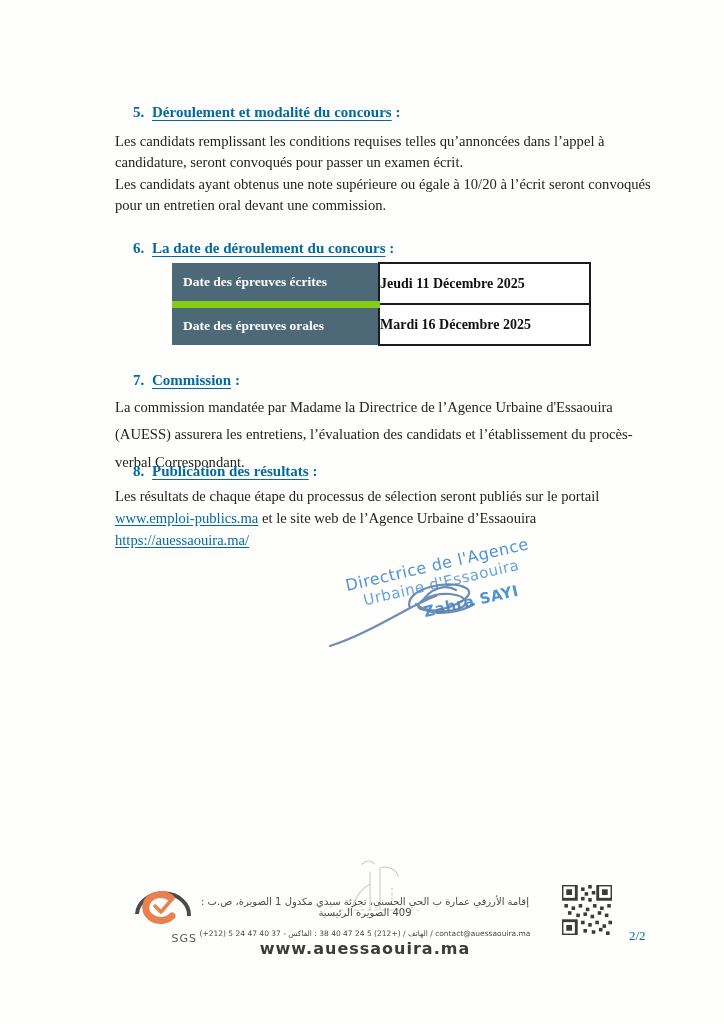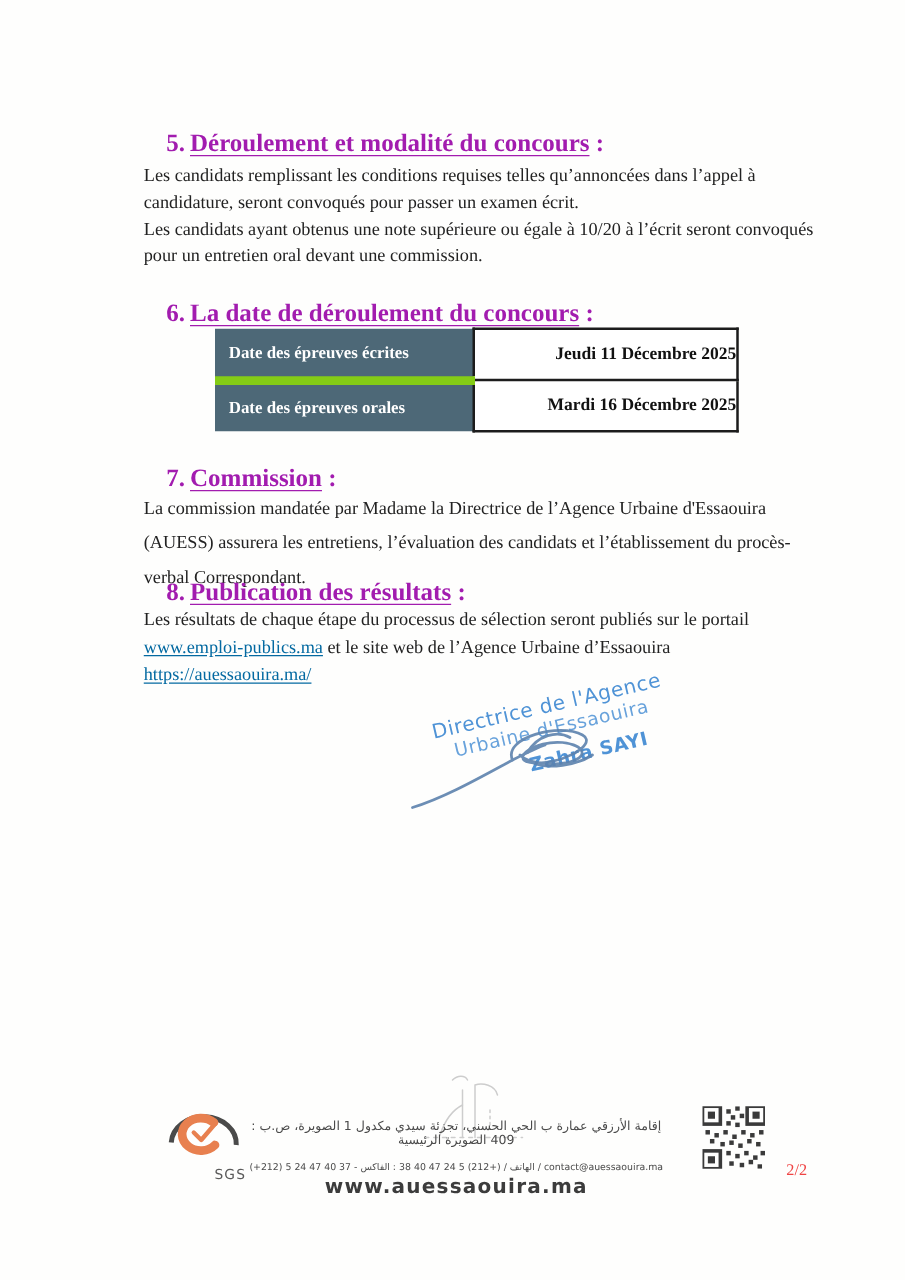--- a/index.html
+++ b/index.html
@@ -5,56 +5,56 @@
   * { margin:0; padding:0; box-sizing:border-box; }
   html,body { background:#ffffff; }
   body { font-family:"Liberation Serif", serif; color:#1d1d1d; }
   .page {
     position:relative; width:724px; height:1024px; margin:0 auto;
     background:#fefefd; overflow:hidden;
   }
   .abs { position:absolute; }
 
   
-  .sec-heading { font-size:20px; font-weight:bold; color:#a21caf; white-space:nowrap; }
+  .sec-heading { font-size:15px; font-weight:bold; color:#0369a1; white-space:nowrap; }
   .sec-heading .num { display:inline-block; width:19px; font-weight:bold; }
   .sec-heading .title { text-decoration:underline; text-underline-offset:3px; text-decoration-thickness:1.3px; }
   .sec-heading .suffix { text-decoration:none; }
 
   
   .para { font-size:14.6px; line-height:1.42; color:#222; text-align:left; }
   .para.wide-lh { line-height:1.88; }
   a.doclink { color:#0369a1; text-decoration:underline; text-underline-offset:2px; cursor:pointer; }
 
   
   table.schedule { border-collapse:collapse; width:418px; table-layout:fixed; }
   table.schedule td { height:41px; vertical-align:middle; }
   td.sched-label {
     width:207px; background:#4d6877; color:#ffffff; font-weight:bold;
     font-size:13.5px; padding-left:11px; border-bottom:7px solid #84cc16;
   }
   tr:last-child td.sched-label { border-bottom:none; }
   td.sched-value {
     width:211px; background:#ffffff; color:#111; font-weight:bold;
-    font-size:14px; text-align:right; border:2px solid #1c1c1c;
+    font-size:14px; text-align:left; border:2px solid #1c1c1c;
   }
 
   
   .stamp-block { transform:rotate(-13deg); color:#4f93d6; font-family:"DejaVu Sans", sans-serif; }
   .stamp-l1 { font-size:16px; letter-spacing:.5px; }
   .stamp-l2 { font-size:15px; margin-left:14px; letter-spacing:.5px; opacity:.85; }
   .stamp-sig { font-size:15px; margin-left:70px; margin-top:7px; font-weight:bold; letter-spacing:.5px; }
 
   
   .footer-center { text-align:center; font-family:"DejaVu Sans", sans-serif; color:#4a4a4a; }
   .f-ar { font-size:10px; direction:rtl; }
   .f-contact { font-size:7.5px; margin-top:11px; }
   .f-web { font-size:16px; font-weight:bold; letter-spacing:1px; color:#3c3c3c; margin-top:1px; }
   .sgs-label { font-family:"DejaVu Sans", sans-serif; font-size:11px; color:#5a5a5a; letter-spacing:1px; }
-  .page-num { font-size:13px; color:#ef4444; font-family:"Liberation Serif", serif; }
+  .page-num { font-size:13px; color:#0369a1; font-family:"Liberation Serif", serif; }
 </style>
 </head>
 <body>
 
 <div class="page">
 
   <div class="abs sec-heading" style="left:133px; top:104px;">
     <span class="num">5.</span><span class="title">Déroulement et modalité du concours</span><span class="suffix"> :</span>
   </div>
   <div class="abs para" style="left:115px; top:131px; width:543px;">Les candidats remplissant les conditions requises telles qu’annoncées dans l’appel à candidature, seront convoqués pour passer un examen écrit.</div>

